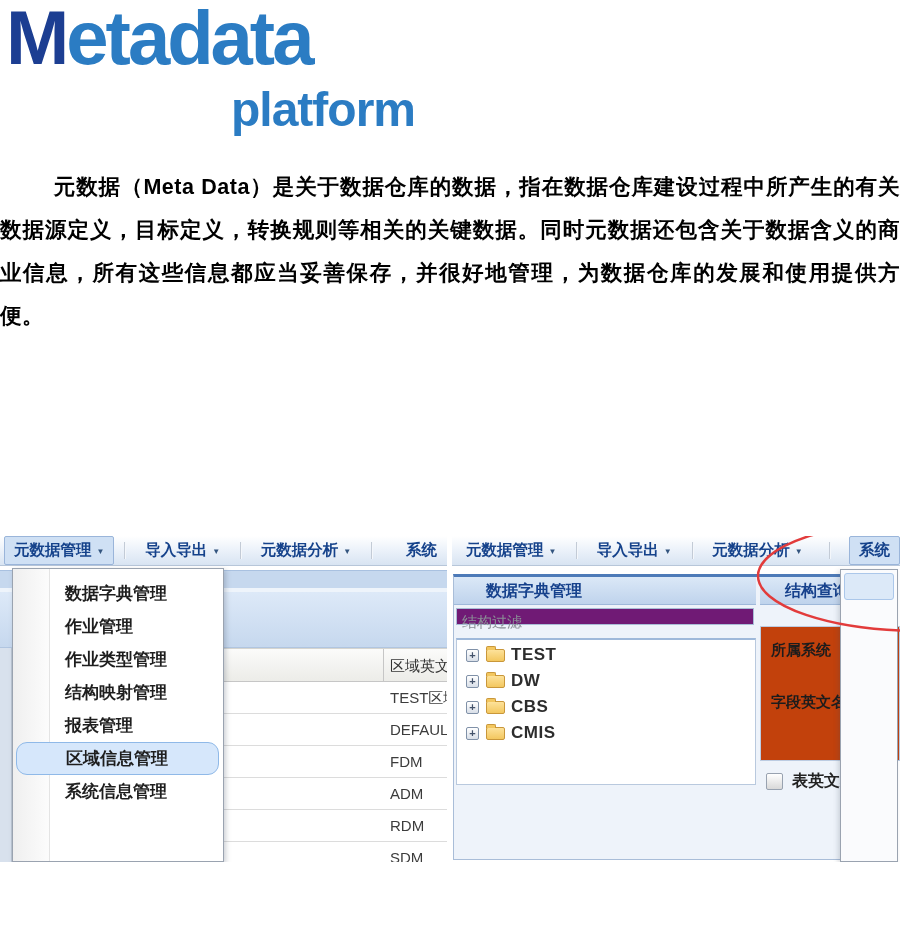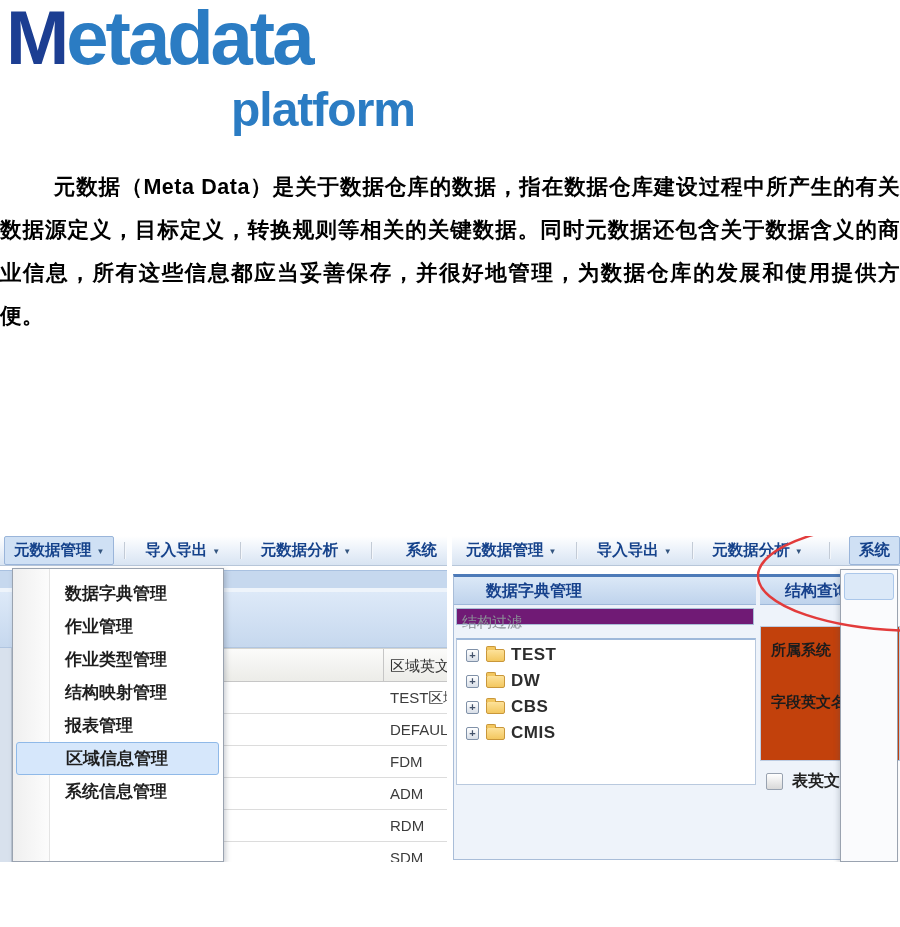--- a/index.html
+++ b/index.html
@@ -49,21 +49,21 @@
   .gr-cell1 { width:372px; }
   .gr-cell2 { flex:1; padding:7px 0 0 6px; white-space:nowrap; overflow:hidden; }
 
   .dropdown { position:absolute; left:12px; top:32px; width:212px; height:294px; background:#fff;
               border:1px solid #9aa3b0; box-shadow:2px 2px 5px rgba(60,70,90,.25); overflow:hidden; }
   .dd-gutter { position:absolute; left:0; top:0; bottom:0; width:37px;
                background:linear-gradient(to right,#efefef,#fcfcfc); border-right:1px solid #e4e4e4; }
   .dd-list { position:absolute; left:0; top:8px; right:0; }
   .dd-item { position:relative; height:33px; line-height:33px; padding-left:52px; font-size:17px;
              font-weight:700; color:#1e1e1e; white-space:nowrap; }
-  .dd-item.selected { background:#d6e7fb; border:1px solid #8fb9e8; border-radius:3px;
+  .dd-item.selected { background:#d6e7fb; border:1px solid #8fb9e8; border-radius:11px;
                       margin:0 4px 0 3px; padding-left:49px; line-height:31px; height:33px; }
 
   
   .shot-right { left:452px; width:448px; }
   .win { position:absolute; left:1px; top:38px; right:2px; bottom:2px; background:#eef3fa;
          border:1px solid #a9bdd8; border-top:3px solid #4d7ab8; }
   .panel-hd { background:linear-gradient(#dbe8f7,#bfd3ec); border-bottom:1px solid #9fb9da;
               height:28px; font-size:16px; font-weight:800; color:#16418c; line-height:28px; white-space:nowrap; }
   .dict-hd { position:absolute; left:0; top:0; width:302px; padding-left:32px; }
   .filter-box { position:absolute; left:2px; top:31px; width:298px; height:17px; background:#701a75;

